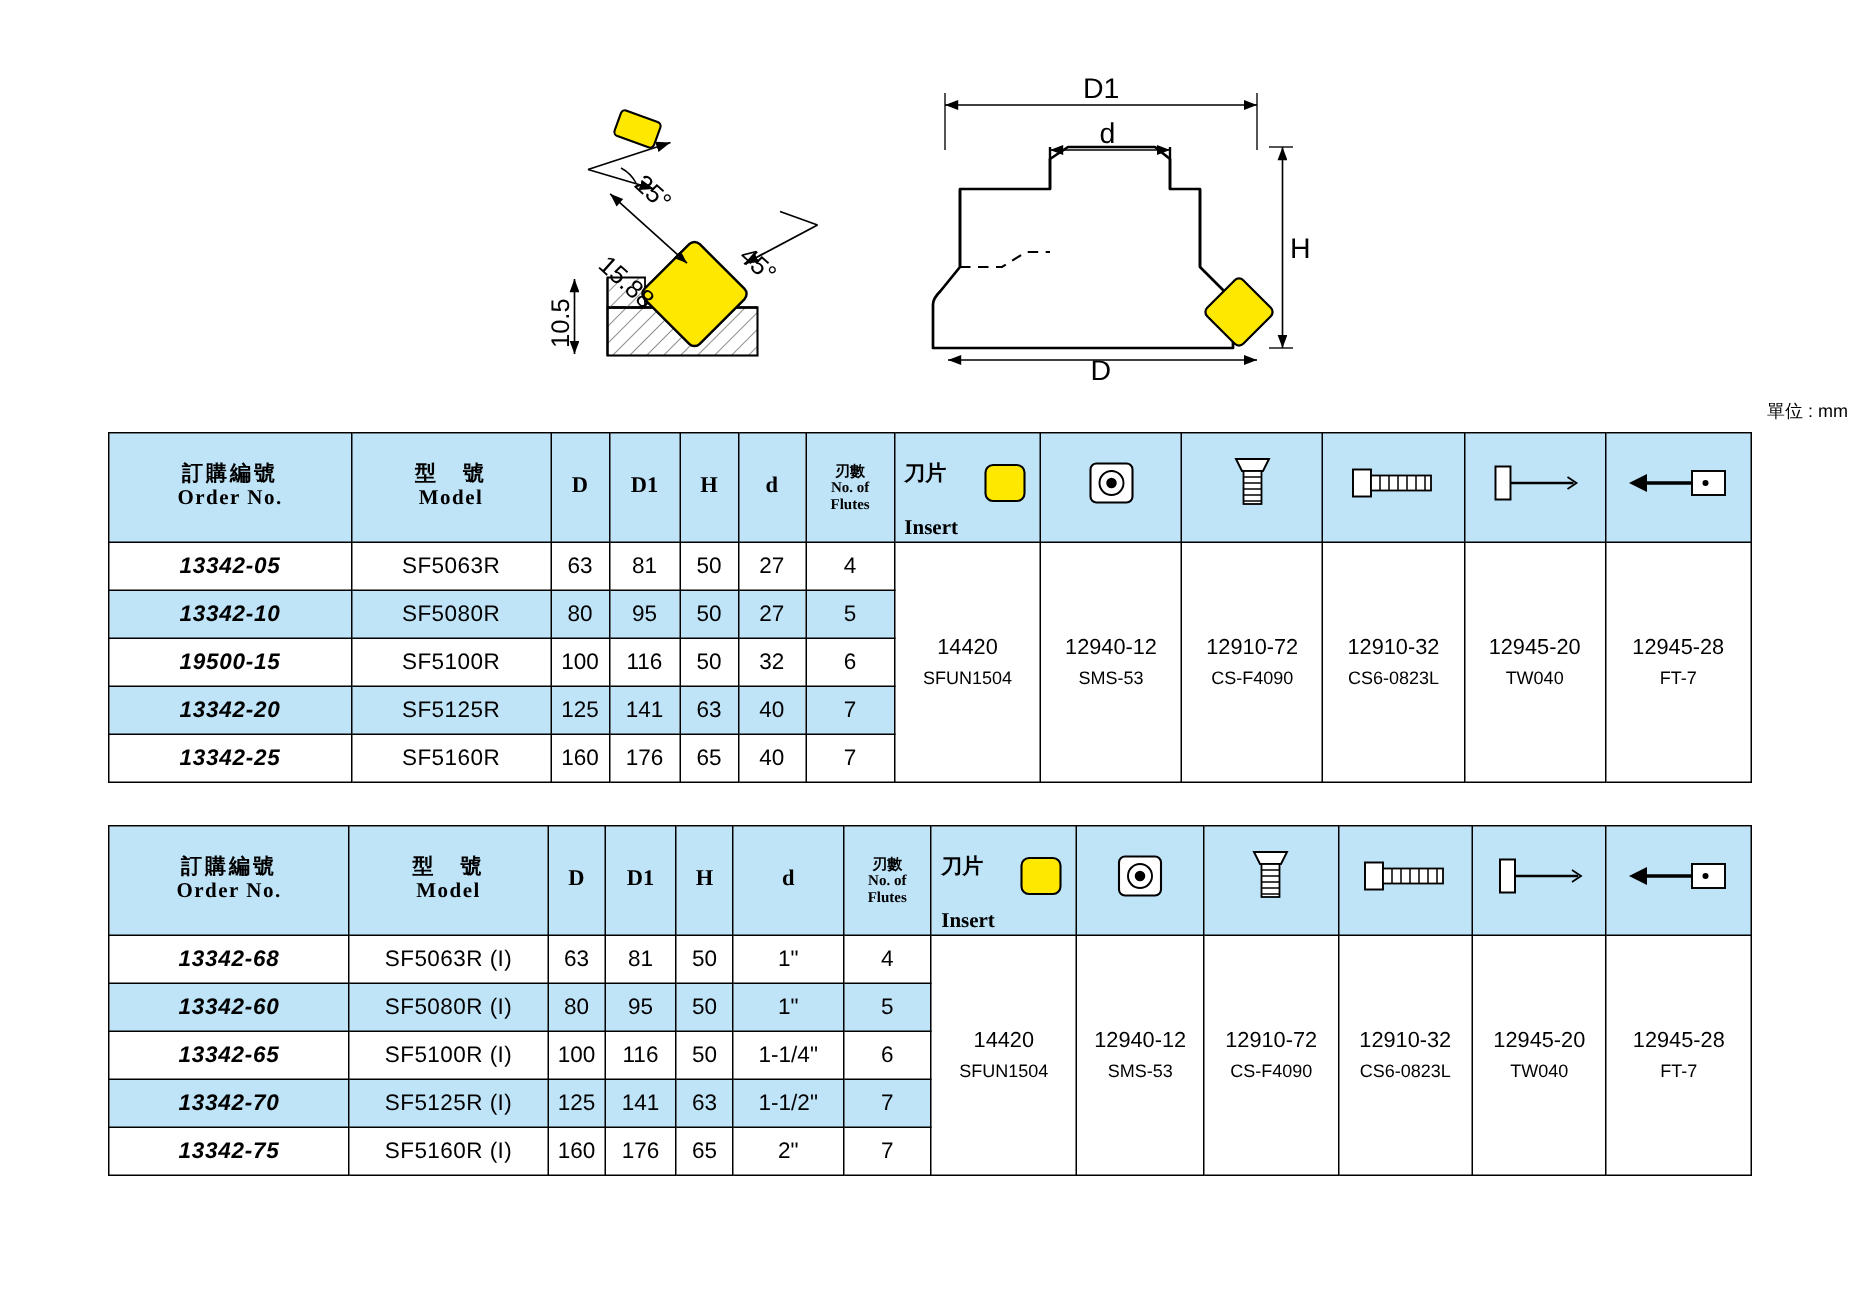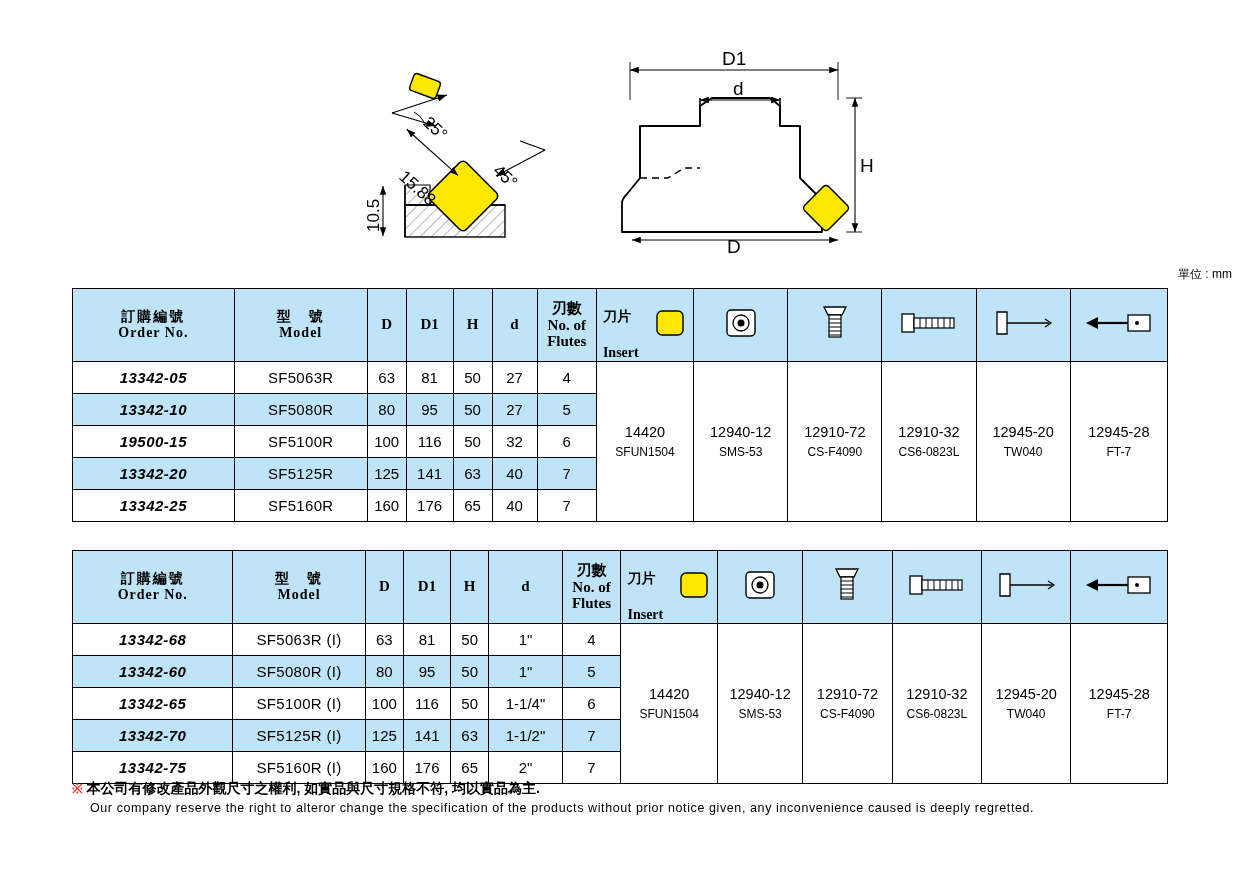--- a/index.html
+++ b/index.html
@@ -51,21 +51,21 @@
   }
   table.spec thead th{
     background:#bfe3f7;
     height:52px;
     font-weight:bold;
     line-height:1.15;
     font-family:Liberation Serif, serif;
   }
   .hdr-cn{font-size:14px;display:block;letter-spacing:2px;}
   .hdr-en{font-size:14px;display:block;letter-spacing:1px;}
-  .hdr-small{font-size:15px;display:block;line-height:1.1;letter-spacing:0;}
+  .hdr-small{font-size:10px;display:block;line-height:1.1;letter-spacing:0;}
   .hdr-ins{font-size:14px;display:block;text-align:left;padding-left:6px;margin-top:20px;}
 
   tbody tr{height:32px;}
   tbody tr.alt td{background:#bfe3f7;}
   td.order{
     font-style:italic;font-weight:bold;font-size:17px;letter-spacing:0.5px;
   }
   td.model{font-size:16px;letter-spacing:0.3px;}
   td.num{font-size:15px;}
   td.tool{font-size:14px;line-height:1.45;border-radius:11px;}
@@ -535,19 +535,14 @@
         <td class="model">SF5160R (I)</td>
         <td class="num">160</td>
         <td class="num">176</td>
         <td class="num">65</td>
         <td class="num">2"</td>
         <td class="num">7</td>
       </tr>
     </tbody>
   </table>
 
-  <div class="footnote" style="left:72px;top:778px;width:1100px;">
-    <span class="star">※</span>
-    <span class="cn">本公司有修改產品外觀尺寸之權利, 如實品與尺寸規格不符, 均以實品為主.</span>
-    <span class="en">Our company reserve the right to alteror change the specification of the products without prior notice given, any inconvenience caused is deeply regretted.</span>
-  </div>
 
 </div>
 
 </body></html>

